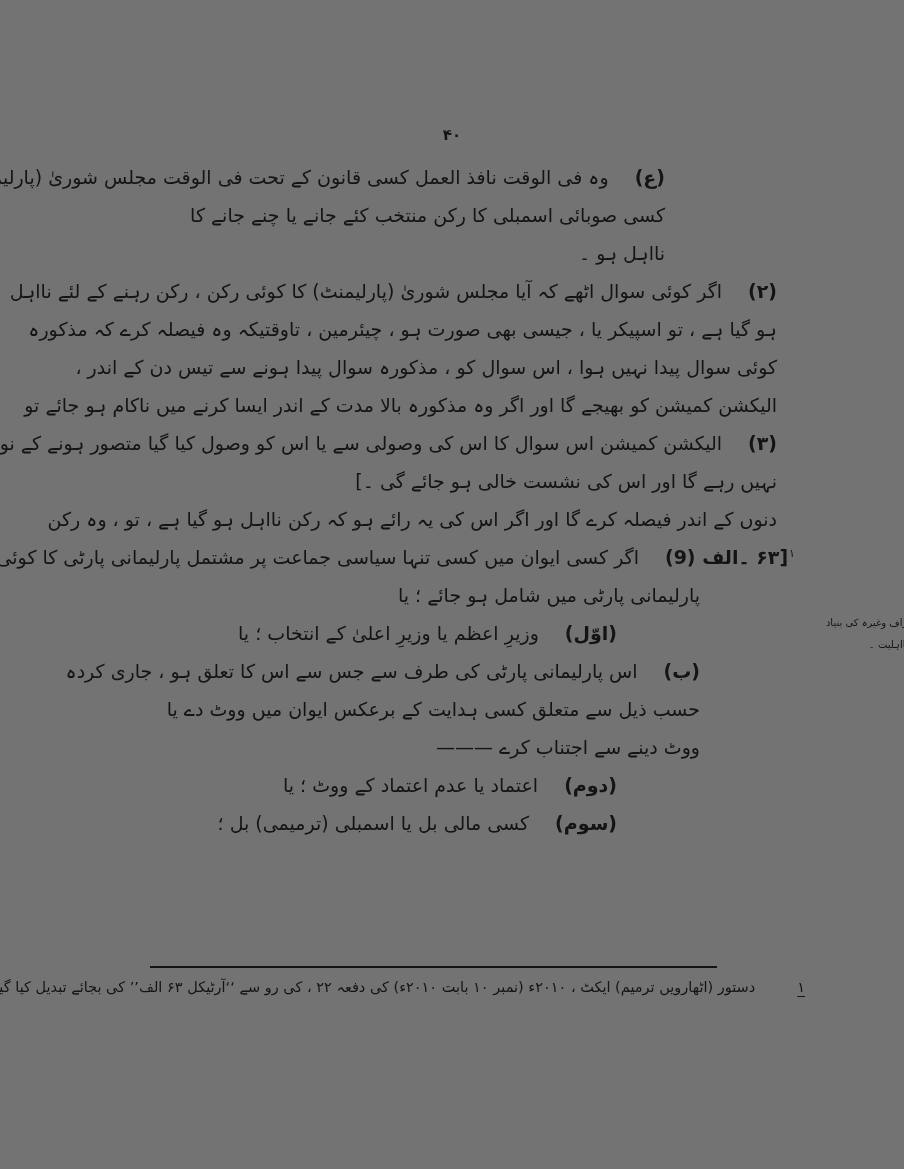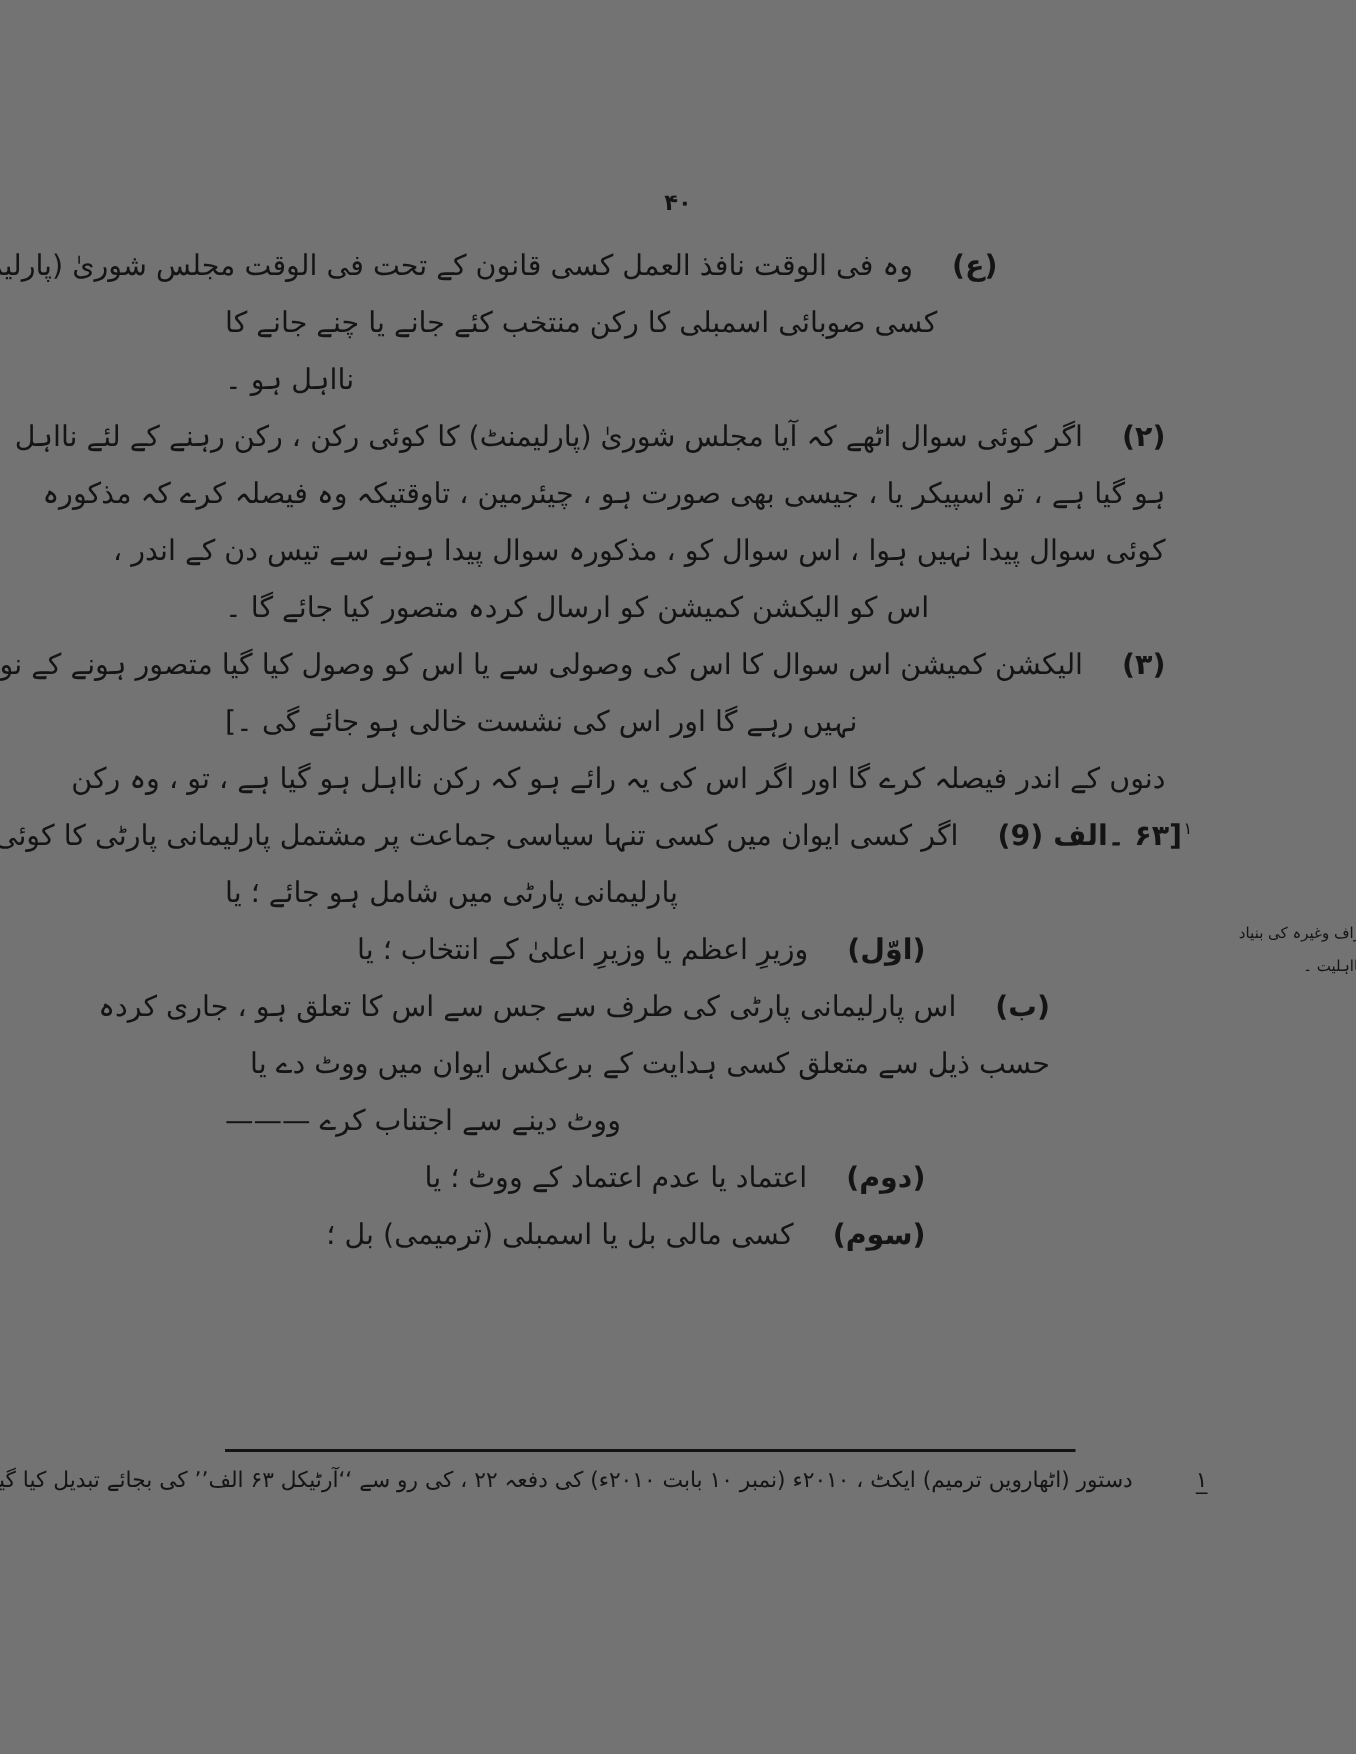--- a/index.html
+++ b/index.html
@@ -18,21 +18,21 @@
     letter-spacing:1px;
   }
   .content{
     position:absolute;top:158px;left:150px;width:655px;
     direction:rtl;
     font-size:19px;line-height:38px;
   }
   .block{margin:0;}
   .tline{white-space:nowrap;}
   .tline.start{text-align:right;}
-  .tline.center{text-align:left;white-space:normal;}
+  .tline.center{text-align:right;white-space:normal;}
   .marker{margin-inline-end:26px;font-weight:600;}
   .marker.u{text-decoration:underline;text-underline-offset:5px;}
   sup.fnref{font-size:11px;line-height:0;margin-inline-end:1px;}
   .indent-h{padding-right:10px;}
   .indent-main{padding-right:28px;}
   .indent-sub{padding-right:140px;}
   .indent-clause{padding-right:105px;}
   .indent-deep{padding-right:188px;}
   .margin-note{
     position:absolute;top:612px;right:4px;width:96px;
@@ -65,21 +65,21 @@
 
   <div class="content" id="content">
       <div class="block indent-sub">
         <div class="tline start"><span class="marker">(ع)</span><span>وہ فی الوقت نافذ العمل کسی قانون کے تحت فی الوقت مجلس شوریٰ (پارلیمنٹ) یا</span></div>
         <div class="tline center"><span>کسی صوبائی اسمبلی کا رکن منتخب کئے جانے یا چنے جانے کا نااہل ہو ۔</span></div>
       </div>
       <div class="block indent-main">
         <div class="tline start"><span class="marker">(۲)</span><span>اگر کوئی سوال اٹھے کہ آیا مجلس شوریٰ (پارلیمنٹ) کا کوئی رکن ، رکن رہنے کے لئے نااہل</span></div>
         <div class="tline start"><span>ہو گیا ہے ، تو اسپیکر یا ، جیسی بھی صورت ہو ، چیئرمین ، تاوقتیکہ وہ فیصلہ کرے کہ مذکورہ</span></div>
         <div class="tline start"><span>کوئی سوال پیدا نہیں ہوا ، اس سوال کو ، مذکورہ سوال پیدا ہونے سے تیس دن کے اندر ،</span></div>
-        <div class="tline center"><span>اس کو الیکشن کمیشن کو ارسال کردہ متصور کیا جائے گا ۔</span></div>
+        <div class="tline start"><span>الیکشن کمیشن کو بھیجے گا اور اگر وہ مذکورہ بالا مدت کے اندر ایسا کرنے میں ناکام ہو جائے تو</span></div>
       </div>
       <div class="block indent-main">
         <div class="tline start"><span class="marker">(۳)</span><span>الیکشن کمیشن اس سوال کا اس کی وصولی سے یا اس کو وصول کیا گیا متصور ہونے کے نوے</span></div>
         <div class="tline center"><span>نہیں رہے گا اور اس کی نشست خالی ہو جائے گی ۔]</span></div>
         <div class="tline start"><span>دنوں کے اندر فیصلہ کرے گا اور اگر اس کی یہ رائے ہو کہ رکن نااہل ہو گیا ہے ، تو ، وہ رکن</span></div>
       </div>
       <div class="block indent-h">
         <div class="tline start"><sup class="fnref">۱</sup><span class="marker">[۶۳ ۔الف (9)</span><span>اگر کسی ایوان میں کسی تنہا سیاسی جماعت پر مشتمل پارلیمانی پارٹی کا کوئی رکن ———</span></div>
       </div>
       <div class="block indent-clause">

